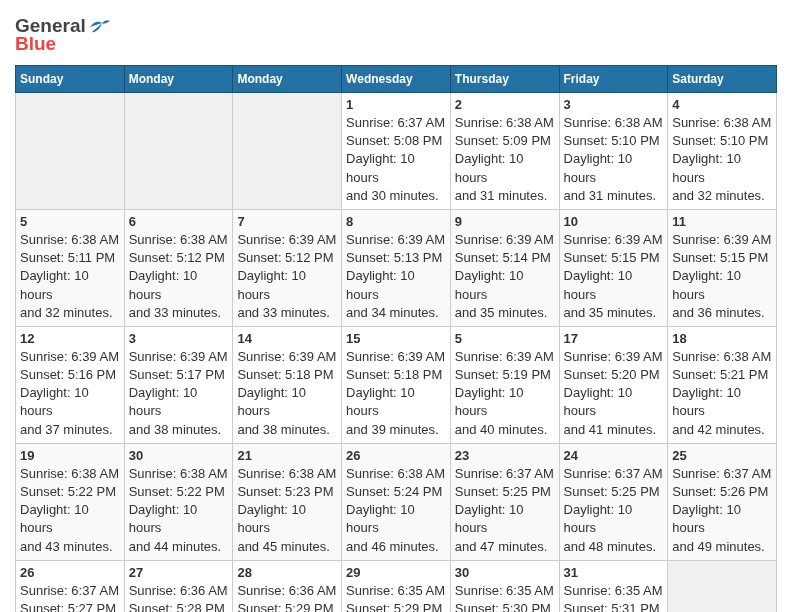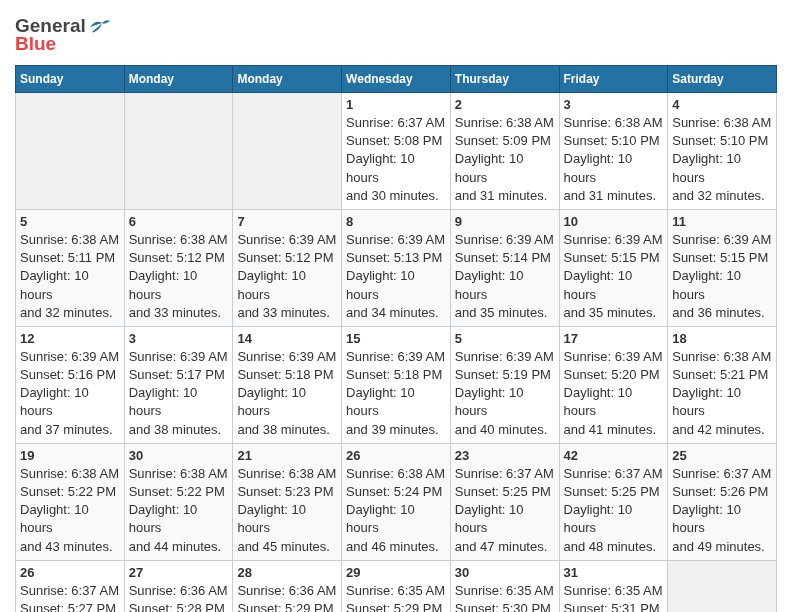--- a/index.html
+++ b/index.html
@@ -280,21 +280,21 @@
 and 46 minutes.</div>
         </td>
         <td>
           <span class="day-number">23</span>
           <div class="day-info" style="white-space: pre-line;">Sunrise: 6:37 AM
 Sunset: 5:25 PM
 Daylight: 10 hours
 and 47 minutes.</div>
         </td>
         <td>
-          <span class="day-number">42</span>
+          <span class="day-number">24</span>
           <div class="day-info" style="white-space: pre-line;">Sunrise: 6:37 AM
 Sunset: 5:25 PM
 Daylight: 10 hours
 and 48 minutes.</div>
         </td>
         <td>
           <span class="day-number">25</span>
           <div class="day-info" style="white-space: pre-line;">Sunrise: 6:37 AM
 Sunset: 5:26 PM
 Daylight: 10 hours

